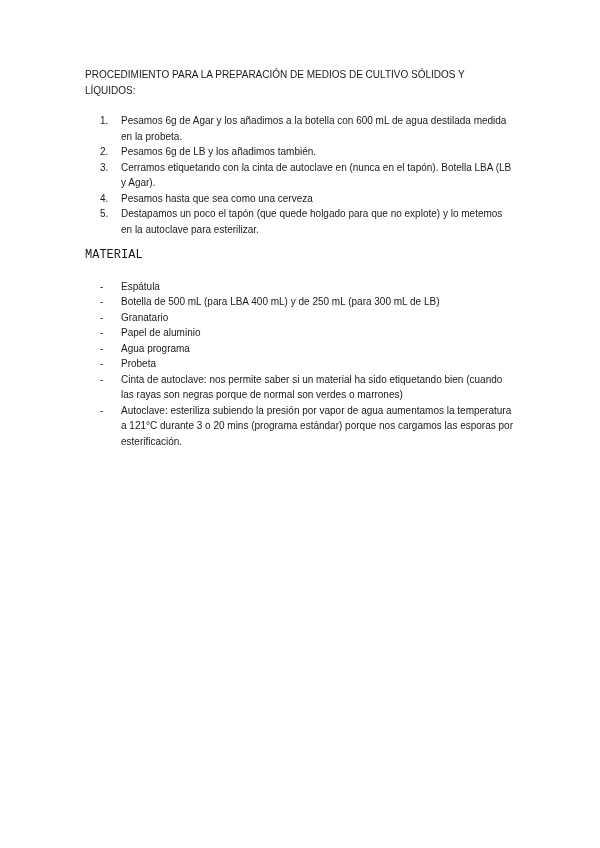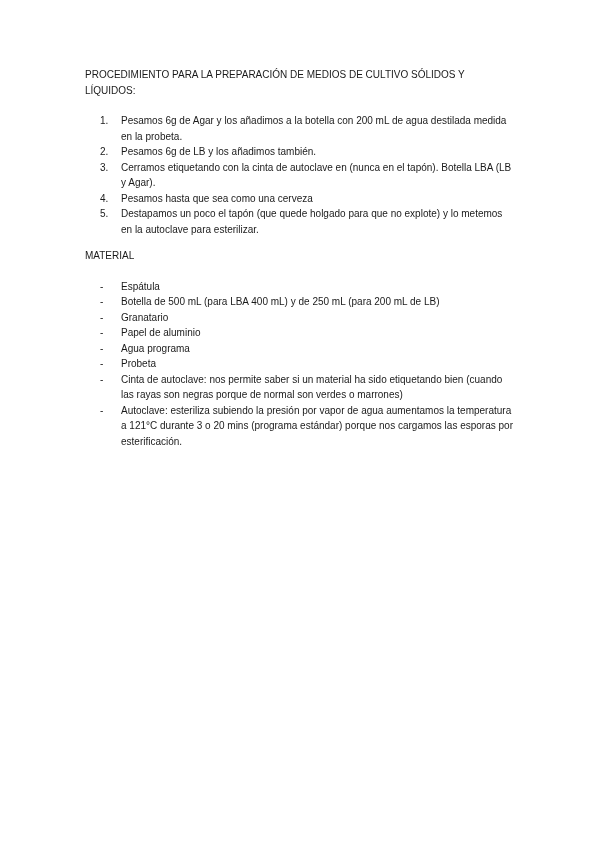--- a/index.html
+++ b/index.html
@@ -26,37 +26,38 @@
   }
   .list { list-style: none; }
   .item { display: flex; }
   .item .marker {
     flex: 0 0 21px;
     margin-left: 15px;
   }
   .item .text { flex: 1; }
   .heading {
     font-weight: normal;
-    font-size: 10px;
+    font-size: 12px;
     margin-top: 11px;
     margin-bottom: 15px;
+    font-family: Liberation Mono, monospace;
   }
 </style>
 </head>
 <body>
 
 <div class="page">
   <div class="content">
 
     <p class="title">PROCEDIMIENTO PARA LA PREPARACIÓN DE MEDIOS DE CULTIVO SÓLIDOS Y LÍQUIDOS:</p>
 
     <ol class="list">
       <li class="item">
         <span class="marker">1.</span>
-        <span class="text">Pesamos 6g de Agar y los añadimos a la botella con 200 mL de agua destilada medida en la probeta.</span>
+        <span class="text">Pesamos 6g de Agar y los añadimos a la botella con 600 mL de agua destilada medida en la probeta.</span>
       </li>
       <li class="item">
         <span class="marker">2.</span>
         <span class="text">Pesamos 6g de LB y los añadimos también.</span>
       </li>
       <li class="item">
         <span class="marker">3.</span>
         <span class="text">Cerramos etiquetando con la cinta de autoclave en (nunca en el tapón). Botella LBA (LB y Agar).</span>
       </li>
       <li class="item">
@@ -71,21 +72,21 @@
 
     <p class="heading">MATERIAL</p>
 
     <ul class="list">
       <li class="item">
         <span class="marker">-</span>
         <span class="text">Espátula</span>
       </li>
       <li class="item">
         <span class="marker">-</span>
-        <span class="text">Botella de 500 mL (para LBA 400 mL) y de 250 mL (para 200 mL de LB)</span>
+        <span class="text">Botella de 500 mL (para LBA 400 mL) y de 250 mL (para 300 mL de LB)</span>
       </li>
       <li class="item">
         <span class="marker">-</span>
         <span class="text">Granatario</span>
       </li>
       <li class="item">
         <span class="marker">-</span>
         <span class="text">Papel de aluminio</span>
       </li>
       <li class="item">

